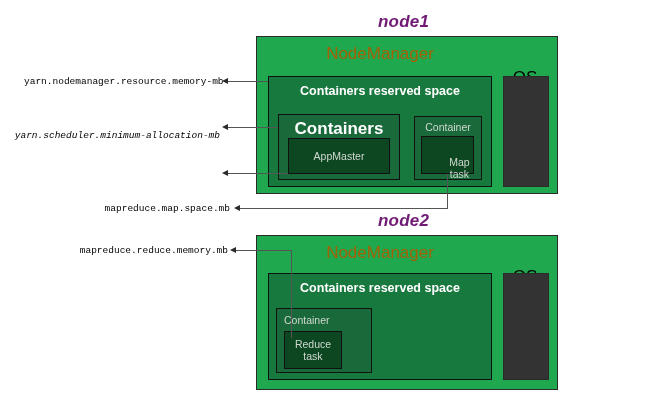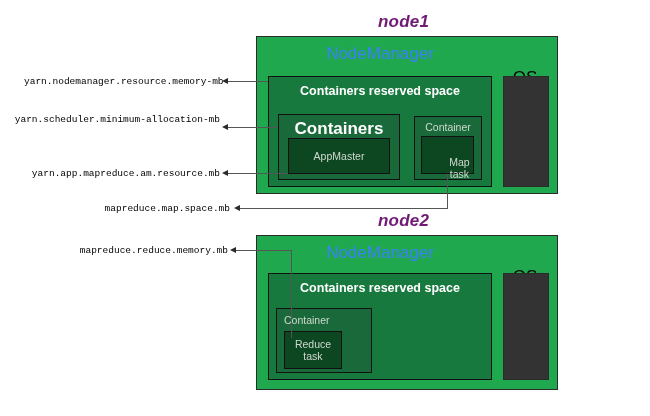--- a/index.html
+++ b/index.html
@@ -8,21 +8,21 @@
   .stage{position:absolute;left:0;top:0;width:650px;height:416px;}
 
   
   .node-title{position:absolute;font-style:italic;font-weight:bold;
               font-size:17px;color:#701a75;letter-spacing:.2px;
               font-family:"Liberation Sans",sans-serif;white-space:nowrap;}
 
   
   .node-box{position:absolute;background:#20a84f;border:1.5px solid #2b2b2b;
             box-sizing:border-box;}
-  .nm-label{position:absolute;color:#3b82f6;font-size:17px;text-align:center;
+  .nm-label{position:absolute;color:#a16207;font-size:17px;text-align:center;
             white-space:nowrap;font-family:"Liberation Sans",sans-serif;}
   .os-label{position:absolute;color:#000;font-size:17px;text-align:center;
             white-space:nowrap;font-family:"Liberation Sans",sans-serif;margin-top:24px;}
   .os-box{position:absolute;background:#333333;border:1.5px solid #2b2b2b;
           box-sizing:border-box;}
   .reserved-box{position:absolute;background:#18793e;border:1.5px solid #111;
                 box-sizing:border-box;}
   .reserved-label{position:absolute;color:#ffffff;font-size:12.5px;font-weight:bold;
                   white-space:nowrap;text-align:center;
                   font-family:"Liberation Sans",sans-serif;}
@@ -106,25 +106,24 @@
   <div class="task-box" style="left:284px;top:331px;width:58px;height:38px;"></div>
   <div class="task-label" style="left:284px;top:338px;width:58px;">
     <span>Reduce</span><br>
     <span>task</span>
   </div>
 
   <div class="cfg" style="left:24px;top:76px;width:196px;">yarn.nodemanager.resource.memory-mb</div>
   <div class="ln h thin" style="left:228px;top:81px;width:40px;"></div>
   <div class="arrow" style="left:222px;top:77.5px;"></div>
 
-  <div class="cfg" style="left:14px;top:114px;width:206px;">yarn.scheduler.minimum-allocation-mb</div>
+  <div class="cfg" style="left:14px;top:130px;width:206px;font-style:italic;">yarn.scheduler.minimum-allocation-mb</div>
   <div class="ln h thin" style="left:228px;top:127px;width:50px;"></div>
   <div class="arrow" style="left:222px;top:123.5px;"></div>
 
-  <div class="cfg" style="left:28px;top:168px;width:192px;">yarn.app.mapreduce.am.resource.mb</div>
   <div class="ln h thin" style="left:228px;top:173px;width:60px;"></div>
   <div class="arrow" style="left:222px;top:169.5px;"></div>
 
   <div class="cfg" style="left:88px;top:203px;width:142px;">mapreduce.map.space.mb</div>
   <div class="ln h thin" style="left:240px;top:208px;width:208px;"></div>
   <div class="ln v thin" style="left:447px;top:174px;height:35px;"></div>
   <div class="arrow" style="left:234px;top:204.5px;"></div>
 
   <div class="cfg" style="left:74px;top:245px;width:154px;">mapreduce.reduce.memory.mb</div>
   <div class="ln h thin" style="left:236px;top:250px;width:56px;"></div>

